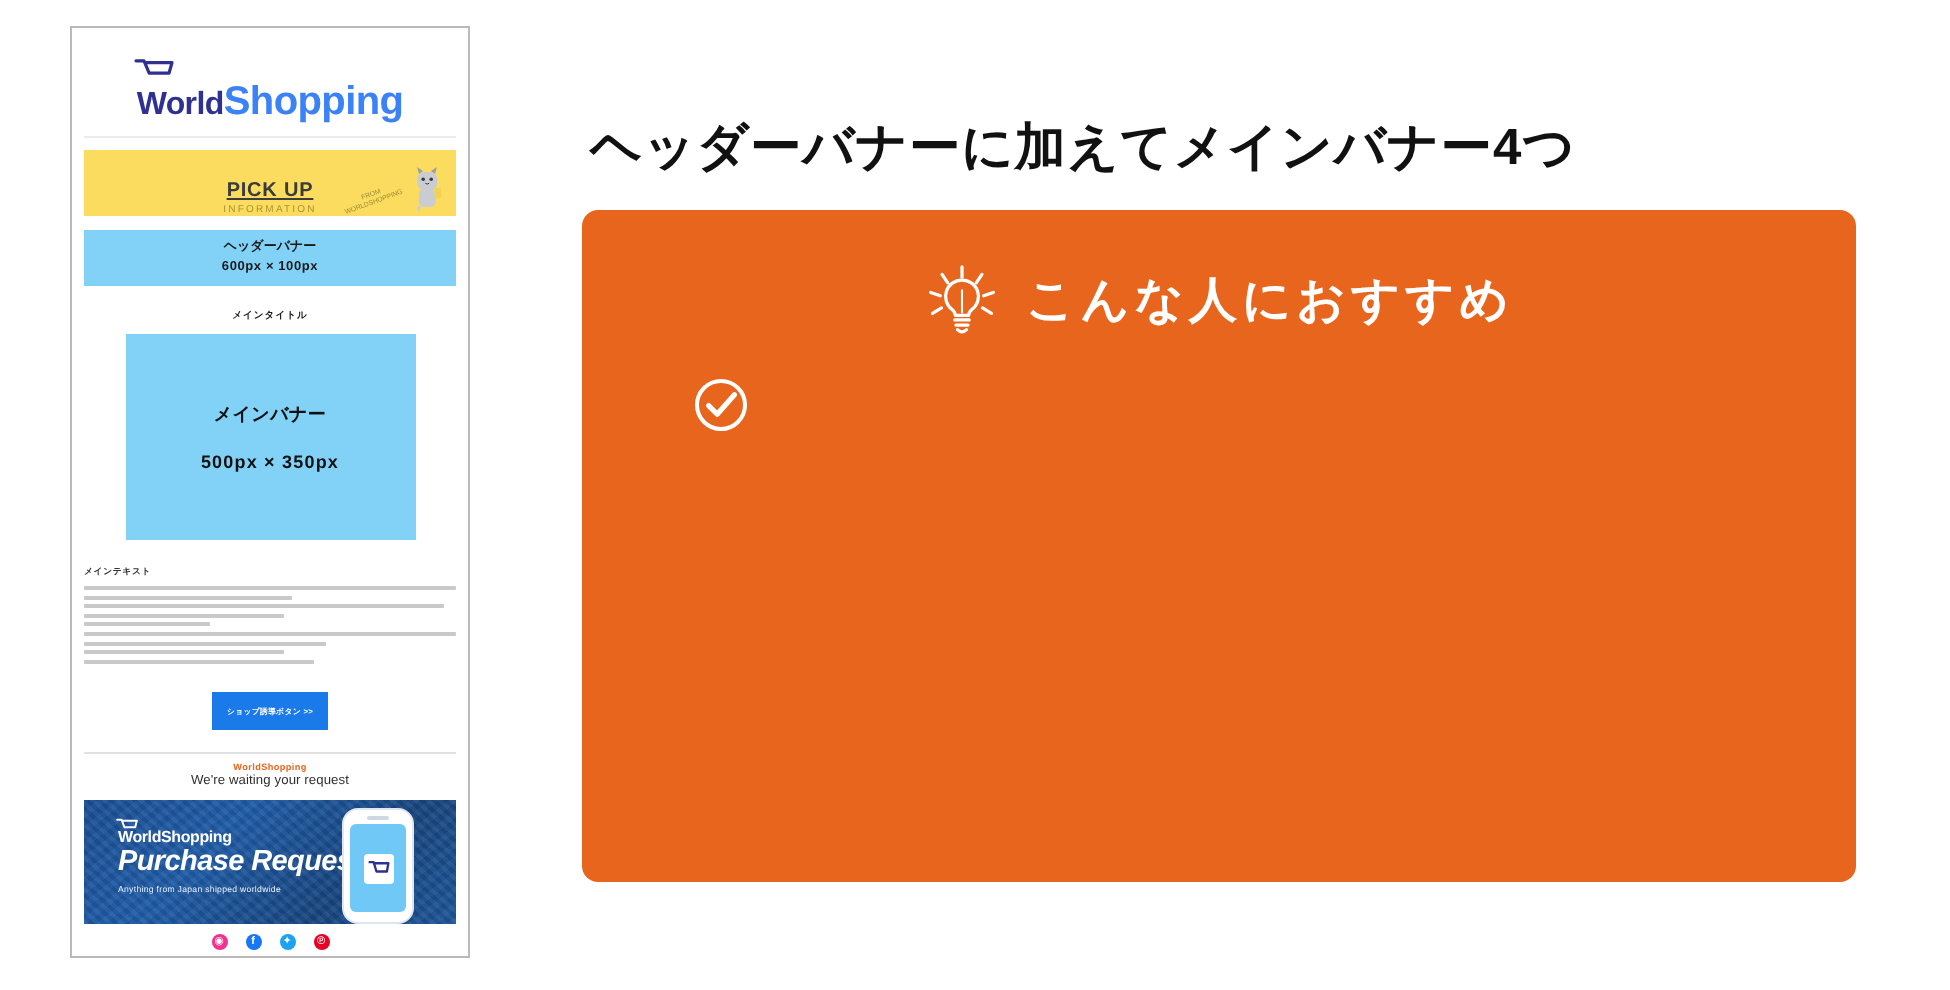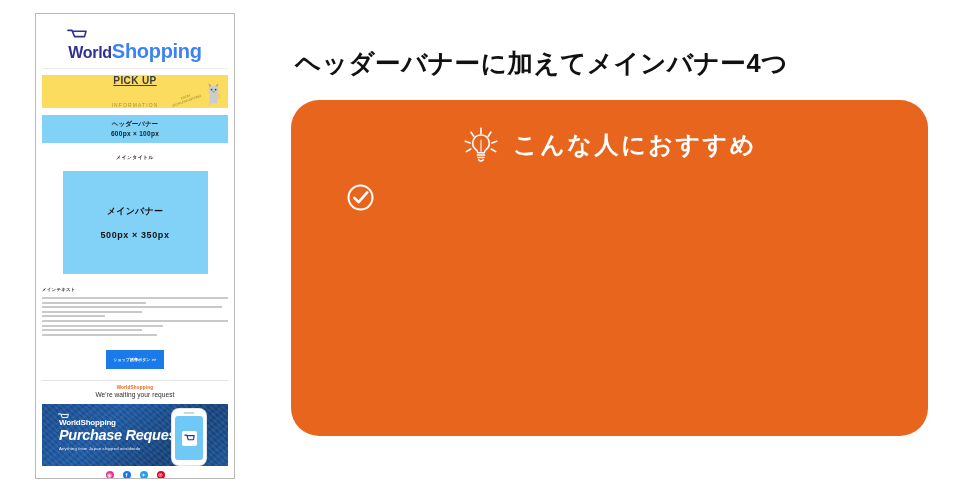--- a/index.html
+++ b/index.html
@@ -73,21 +73,21 @@
 
   
   .pickup-bar {
     margin-top: 6px;
     height: 33px;
     background: #fcdc5e;
     position: relative;
     display: flex;
     flex-direction: column;
     align-items: center;
-    justify-content: space-between;
+    justify-content: flex-end;
   }
   .pickup-title {
     font-size: 10px;
     font-weight: bold;
     color: #3b3b3b;
     text-decoration: underline;
     letter-spacing: 0.4px;
     line-height: 1.1;
   }
   .pickup-sub {
@@ -144,21 +144,21 @@
     margin-top: 11px;
     text-align: center;
     font-size: 4.8px;
     font-weight: bold;
     color: #1a1a1a;
     letter-spacing: 0.5px;
   }
 
   
   .main-banner {
-    margin: 11px auto 0 auto;
+    margin: 6px auto 0 auto;
     width: 145px;
     height: 103px;
     background: #82d2f8;
     display: flex;
     flex-direction: column;
     align-items: center;
     justify-content: center;
   }
   .mb-l1 {
     font-size: 9px;
@@ -341,38 +341,38 @@
     color: #fff;
     font-size: 5.5px;
     font-weight: bold;
     line-height: 1;
   }
 
   
   #right-col {
     position: absolute;
     left: 291px;
-    top: 18px;
+    top: 29px;
     width: 650px;
   }
   #headline {
     font-size: 25.5px;
     font-weight: bold;
     color: #111111;
     letter-spacing: 0.6px;
     line-height: 1.2;
     margin: 30px 0 0 4px;
     white-space: nowrap;
   }
   #promo-card {
-    margin-top: 21px;
+    margin-top: 15px;
     width: 637px;
     height: 336px;
     background: #e8651e;
-    border-radius: 28px;
+    border-radius: 8px;
     box-sizing: border-box;
     position: relative;
   }
   .card-head {
     display: flex;
     align-items: center;
     justify-content: center;
     gap: 13px;
     padding-top: 26px;
   }

